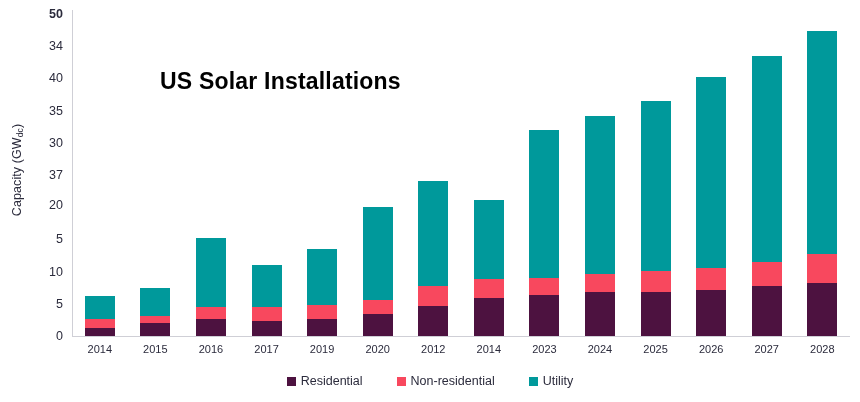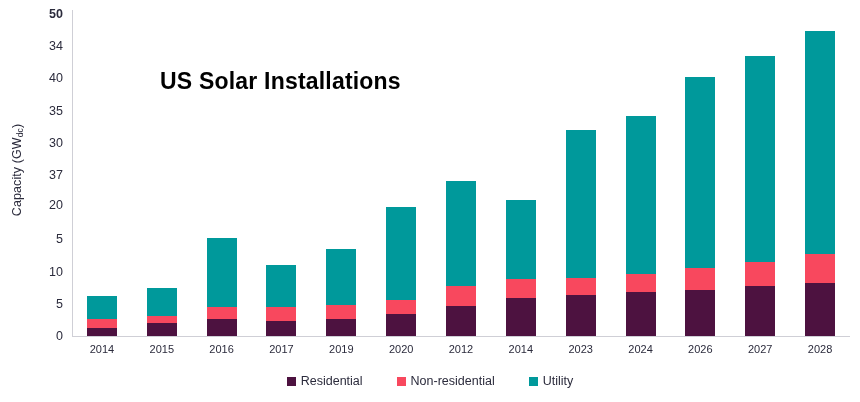--- a/index.html
+++ b/index.html
@@ -260,20 +260,28 @@
         <div class="bar-group">
           <div class="bar-stack">
             <div class="seg seg-utility" style="background: rgb(0, 153, 155); height: 157.78px;"></div>
             <div class="seg seg-nonresidential" style="background: rgb(248, 72, 94); height: 18.676px;"></div>
             <div class="seg seg-residential" style="background: rgb(77, 18, 64); height: 43.792px;"></div>
           </div>
           <div class="xtick">2024</div>
         </div>
         <div class="bar-group">
           <div class="bar-stack">
+            <div class="seg seg-utility" style="background: rgb(0, 153, 155); height: 170.016px;"></div>
+            <div class="seg seg-nonresidential" style="background: rgb(248, 72, 94); height: 21.252px;"></div>
+            <div class="seg seg-residential" style="background: rgb(77, 18, 64); height: 43.792px;"></div>
+          </div>
+          <div class="xtick">2025</div>
+        </div>
+        <div class="bar-group">
+          <div class="bar-stack">
             <div class="seg seg-utility" style="background: rgb(0, 153, 155); height: 191.268px;"></div>
             <div class="seg seg-nonresidential" style="background: rgb(248, 72, 94); height: 21.896px;"></div>
             <div class="seg seg-residential" style="background: rgb(77, 18, 64); height: 45.724px;"></div>
           </div>
           <div class="xtick">2026</div>
         </div>
         <div class="bar-group">
           <div class="bar-stack">
             <div class="seg seg-utility" style="background: rgb(0, 153, 155); height: 206.08px;"></div>
             <div class="seg seg-nonresidential" style="background: rgb(248, 72, 94); height: 23.828px;"></div>

